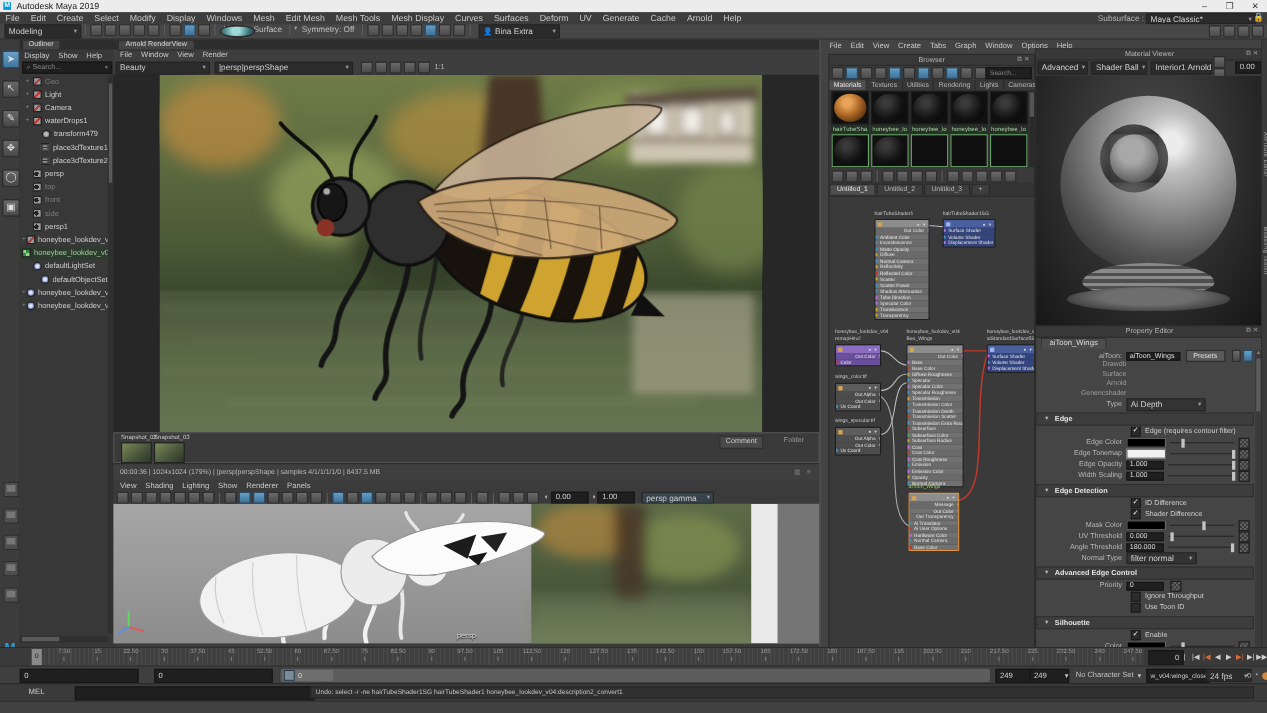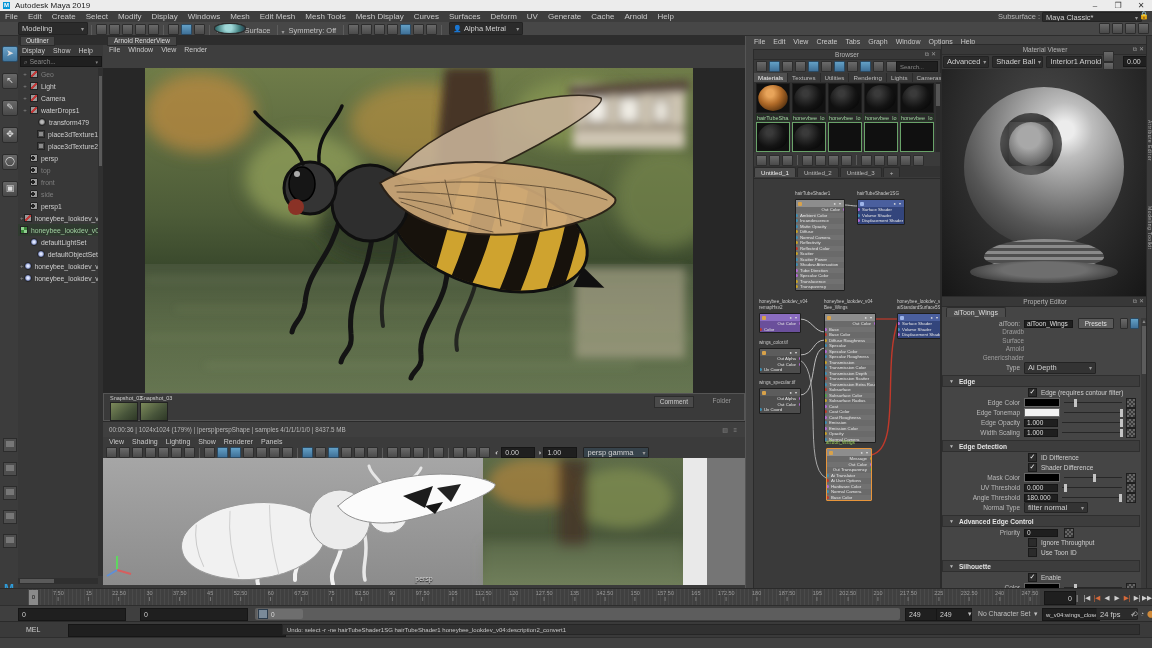--- a/index.html
+++ b/index.html
@@ -30,21 +30,21 @@
          line-height:7px;text-align:center;font-weight:bold}
   #apptitle{left:15px;top:1px;font-size:8px;color:#1a1a1a}
   .winbtn{top:0;width:22px;height:11px;text-align:center;font-size:8px;color:#333;line-height:11px}
   
   #menubar{left:0;top:11px;width:1152px;height:11px;background:#3d3d3d;border-bottom:1px solid #303030}
   #workspace-label{left:998px;top:12px;font-size:7.5px;color:#b5b5b5}
   #workspace-dd{left:1042px;top:12px;width:92px;height:8px}
   #lock-icon{left:1139px;top:11px;font-size:8px;color:#c9a227}
   
   #statusline{left:0;top:22px;width:1152px;height:14px;background:#474747;border-bottom:1px solid #2d2d2d;
-              display:flex;align-items:flex-end;padding-left:18px;box-sizing:border-box}
+              display:flex;align-items:flex-start;padding-left:4px;box-sizing:border-box}
   #menuset-dd{width:62px;height:11px}
   #statusline .txt{font-size:7.5px;color:#c0c0c0;margin:0 4px;white-space:nowrap}
   #bin-dd{width:66px;height:11px;margin-left:4px}
   #status-corner{position:absolute;right:2px;top:23px}
   
   #toolbox{left:0;top:36px;width:18px;height:552px;background:#3c3c3c;border-right:1px solid #2e2e2e}
   .tool{position:absolute;left:2px;width:14px;height:14px;border-radius:2px;background:linear-gradient(180deg,#686868,#484848);
         border:1px solid #2c2c2c;color:#ddd;font-size:9px;text-align:center;line-height:13px}
   .tool.active{background:linear-gradient(180deg,#69a1c8,#41769d);border-color:#2a4a63}
   .laybtn{position:absolute;left:3px;width:12px;height:12px;background:#4e4e4e;border:1px solid #2c2c2c}
@@ -256,21 +256,21 @@
     </span>
   <span class="txt">No Live Surface</span>
   <span class="sep"></span>
   <span style="color:#9a9a9a;font-size:6px">▾</span>
   <span class="txt">Symmetry: Off</span>
   <span class="sep"></span>
   <span><span class="icon"></span><span class="icon"></span><span class="icon"></span><span class="icon"></span><span class="icon hl"></span><span class="icon"></span><span class="icon"></span></span>
   <span class="sep"></span>
   <div class="dd" id="bin-dd">
     <span style="color:#8ab4d8;font-size:7px;margin-right:2px">👤</span>
-    <span>Alpha Metral</span>
+    <span>Bina Extra</span>
       <span class="car">▾</span>
   </div>
 </div>
 <div class="abs" id="status-corner">
   <span><span class="icon"></span><span class="icon"></span><span class="icon"></span><span class="icon"></span></span>
 </div>
 
 <div class="abs" id="toolbox">
   <div id="tools-holder">
       <div class="tool active" style="top: 10px;">➤</div>
@@ -408,20 +408,32 @@
   <div id="outliner-hscroll">
       <div class="thumb"></div>
     </div>
 </div>
 
 <div class="abs" id="renderview">
   <div id="rv-tabstrip">
     <div id="rv-tab">Arnold RenderView</div>
   </div>
   <div id="rv-menus" class="menu-sm"><span class="menu-item">File</span><span class="menu-item">Window</span><span class="menu-item">View</span><span class="menu-item">Render</span></div>
+  <div id="rv-toolbar">
+    <div class="dd" id="rv-aov">
+      <span>Beauty</span>
+        <span class="car">▾</span>
+    </div>
+    <div class="dd" id="rv-cam">
+      <span>|persp|perspShape</span>
+        <span class="car">▾</span>
+    </div>
+    <span><span class="icon"></span><span class="icon"></span><span class="icon"></span><span class="icon"></span><span class="icon"></span></span>
+    <span class="txt" style="font-size:6.5px;color:#bbb;margin:0 3px">1:1</span>
+  </div>
 
   <div id="rv-image">
     <svg id="rv-photo" viewBox="0 0 548 325">
       <defs>
         <linearGradient id="bgG" x1="0" y1="0" x2="0" y2="1">
           <stop offset="0" stop-color="#6f7c49"></stop>
             <stop offset="0.45" stop-color="#4d5c38"></stop>
           <stop offset="0.62" stop-color="#39482c"></stop>
             <stop offset="1" stop-color="#5d6d4a"></stop>
         </linearGradient>

